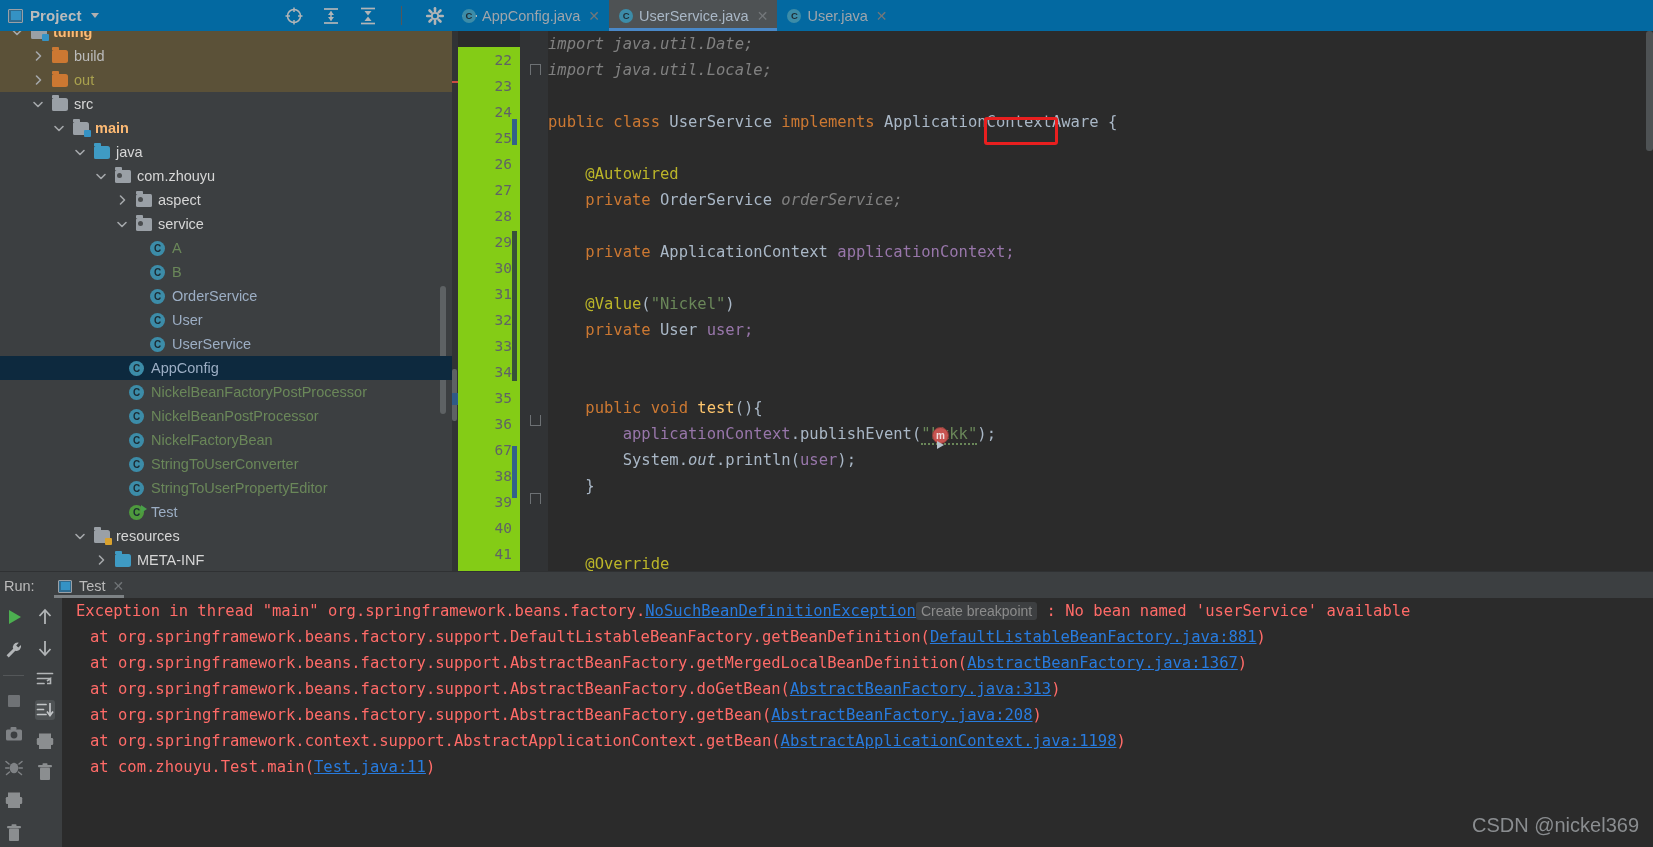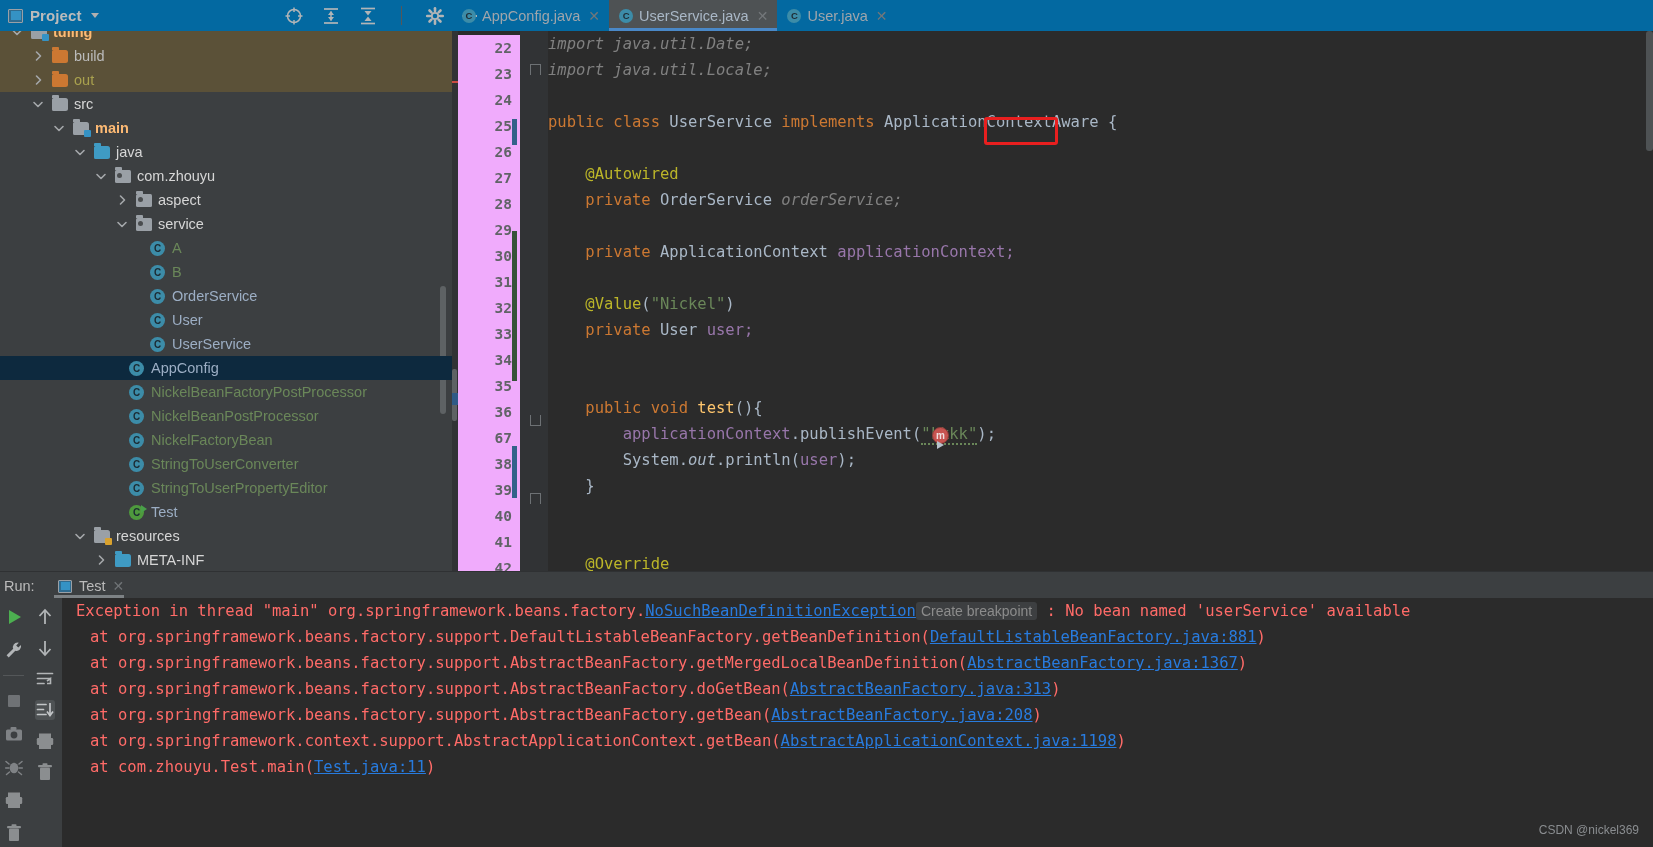--- a/index.html
+++ b/index.html
@@ -105,22 +105,22 @@
     position:absolute; left:452px; top:31px; width:1201px; height:540px;
     background:#2b2b2b; overflow:hidden;
   }
   .ed-tickbar{
     position:absolute; left:0; top:0; width:6px; height:540px; background:#313335;
   }
   .ed-tick-red{ position:absolute; left:0; top:50px; width:6px;height:2px;background:#cb4b42;}
   .ed-tick-gray{ position:absolute; left:0; top:338px; width:5px;height:52px;background:#5e6264;border-radius:2px;}
   .ed-tick-blue{ position:absolute; left:0; top:362px; width:6px;height:12px;background:#2f5a86;}
   .gutter{
-    position:absolute; left:6px; top:4px; width:62px; height:540px; background:#f0abfc;
-    color:#606366; font-family:"DejaVu Sans Mono", monospace; font-size:14.5px;font-weight:bold;
+    position:absolute; left:6px; top:16px; width:62px; height:540px; background:#84cc16;
+    color:#606366; font-family:"DejaVu Sans Mono", monospace; font-size:14.5px;
   }
   .gln{ height:26px; line-height:26px; text-align:right; padding-right:8px; }
   .markers{ position:absolute; left:68px; top:0; width:28px; height:540px; background:#313335;}
   .vcs{ position:absolute; left:60px; top:0; width:5px; height:540px;}
   .vcs .grn{ position:absolute; left:0; width:5px; background:#375239; }
   .vcs .blu{ position:absolute; left:0; width:5px; background:#33618a; }
   .code{
     position:absolute; left:96px; top:0; right:0; height:540px;
     font-family:"DejaVu Sans Mono", monospace; font-size:15.5px; color:#a9b7c6;
     white-space:pre;
@@ -186,21 +186,21 @@
   }
   .cline{ height:26px; line-height:26px; color:#ff6b68; white-space:pre; padding-left:14px;}
   .cline.indent{ padding-left:28px; }
   .lnk{ color:#287bde; text-decoration:underline; }
   .crbp{
     color:#8c8c8c; background:#3d3f41; border-radius:3px; padding:1px 5px;
     font-size:14px; font-family:"Liberation Sans", sans-serif;
   }
 
   .watermark{
-    position:absolute; right:14px; bottom:10px; color:#8a8d90; font-size:12px;
+    position:absolute; right:14px; bottom:10px; color:#8a8d90; font-size:20px;
     font-family:"Liberation Sans", sans-serif;
   }
 </style>
 </head>
 <body>
 
 <div class="app">
 
   <div class="topbar">
     <div class="proj-title">

